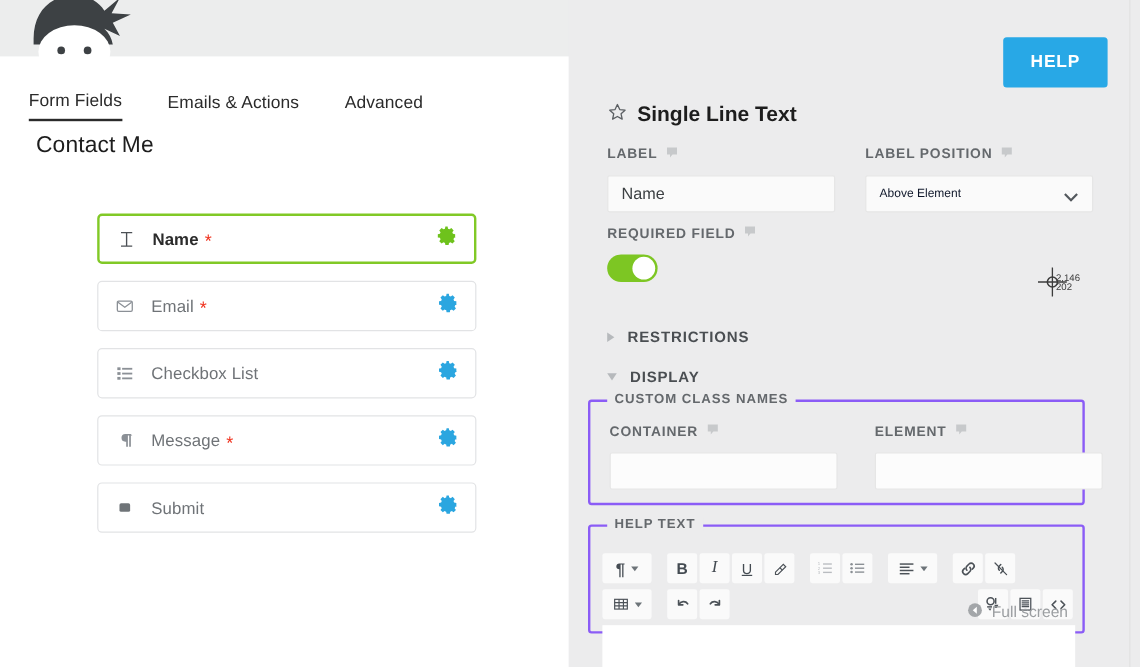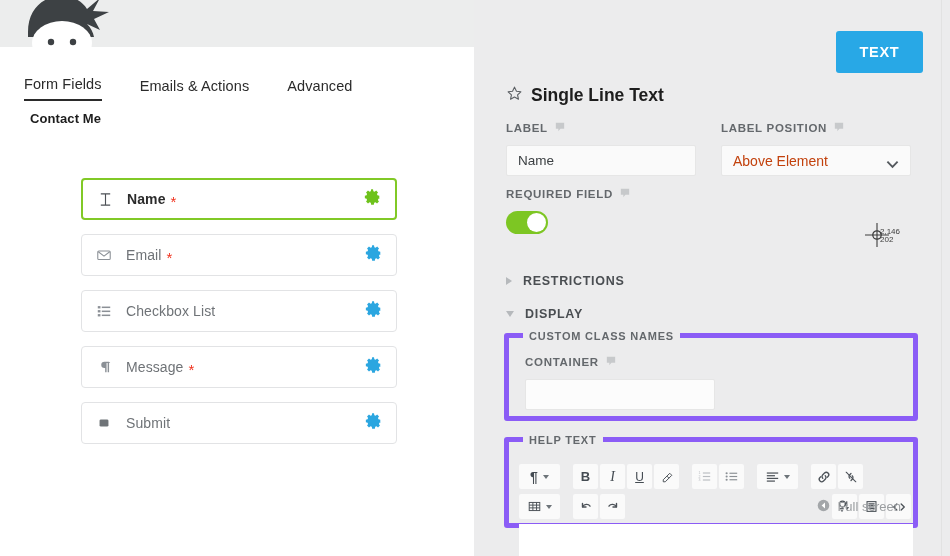--- a/index.html
+++ b/index.html
@@ -25,21 +25,21 @@
   .tabs { position: absolute; left: 24px; top: 29px; display: flex; align-items: flex-end; }
   .tab {
     font-size: 14.5px; color: #2b2b2b; padding-bottom: 7px;
     margin-right: 38px; cursor: pointer; white-space: nowrap;
     letter-spacing: .1px;
   }
   .tab.active { border-bottom: 2px solid #2b2b2b; }
 
   .form-title {
     position: absolute; left: 30px; top: 64px;
-    font-size: 13px; font-weight: bold; color: #1d1d1d; letter-spacing: .1px;
+    font-size: 19px; font-weight: normal; color: #1d1d1d; letter-spacing: .1px;
   }
 
   .field-list { position: absolute; left: 81px; top: 131px; width: 316px; }
   .field-row {
     position: relative; height: 42px; margin-bottom: 14px;
     background: #fff; border: 1px solid #e2e3e5; border-radius: 4px;
     display: flex; align-items: center; cursor: pointer;
   }
   .field-row.active { border: 2px solid #81c926; }
   .field-icon {
@@ -85,21 +85,21 @@
   }
   .txt-input::placeholder { color: #9aa0a6; }
 
   .row-label { position: absolute; left: 32px; top: 122px; width: 200px; }
   .row-label .txt-input { width: 190px; margin-top: 11px; }
   .row-labelpos { position: absolute; left: 247px; top: 122px; width: 200px; }
   .select-wrap { position: relative; margin-top: 11px; width: 190px; }
   .select-box {
     width: 190px; height: 31px; background: #fafafa; border: 1px solid #e6e6e6;
     border-radius: 2px; display: flex; align-items: center;
-    padding: 0 11px; font-size: 14px; color: #c2410c; cursor: pointer;
+    padding: 0 11px; font-size: 10px; color: #0f172a; cursor: pointer;
   }
   .chev { position: absolute; right: 12px; top: 10px; pointer-events: none; }
 
   .row-required { position: absolute; left: 32px; top: 188px; }
   .toggle {
     margin-top: 11px; width: 42px; height: 23px; border-radius: 12px;
     background: #7dc623; position: relative; cursor: pointer;
   }
   .toggle .knob {
     position: absolute; right: 2px; top: 2px;
@@ -113,22 +113,22 @@
     cursor: pointer;
   }
   .sec-restrictions { top: 274px; }
   .sec-display { top: 307px; }
   .tri { width: 0; height: 0; }
   .tri.right { border-left: 6px solid #b6b9bc; border-top: 4.5px solid transparent; border-bottom: 4.5px solid transparent; }
   .tri.down { border-top: 6px solid #b6b9bc; border-left: 4.5px solid transparent; border-right: 4.5px solid transparent; }
 
   
   .group {
-    position: absolute; left: 30px; width: 414px;
-    border: 5px solid #8b5cf6; border-radius: 3px;
+    position: absolute; left: 16px; width: 414px;
+    border: 2px solid #8b5cf6; border-radius: 3px;
   }
   .group-legend {
     position: absolute; left: 14px; top: -8px; background: #ececed;
     padding: 0 6px; font-size: 11px; font-weight: bold;
     color: #64686c; letter-spacing: .8px;
   }
   .g-custom { top: 333px; height: 88px; }
   .g-help { top: 437px; height: 91px; }
 
   .cc-cols { position: absolute; left: 16px; top: 18px; display: flex; gap: 31px; }
@@ -283,21 +283,21 @@
             <path d="M18 11.6v-3.2l-2.2-.4a6 6 0 0 0-.6-1.5l1.3-1.8-2.2-2.3-1.8 1.3a6 6 0 0 0-1.5-.6L10.6 1H8.4l-.4 2.1a6 6 0 0 0-1.5.6L4.7 2.4 2.4 4.7l1.3 1.8a6 6 0 0 0-.6 1.5L1 8.4v3.2l2.1.4c.1.5.3 1 .6 1.5l-1.3 1.8 2.3 2.3 1.8-1.3c.5.3 1 .5 1.5.6l.4 2.1h3.2l.4-2.1c.5-.1 1-.3 1.5-.6l1.8 1.3 2.3-2.3-1.3-1.8c.3-.5.5-1 .6-1.5l2.1-.4z"></path>
           </svg>
         </span>
       </div>
 
     </div>
   </div>
 
   <div class="right-panel">
 
-    <button class="done-btn">TEXT</button>
+    <button class="done-btn">HELP</button>
 
     <div class="panel-title">
       <span>
         <svg width="17" height="17" viewBox="0 0 20 20" fill="none" stroke="#5b5f63" stroke-width="1.3" stroke-linejoin="round">
           <path d="M10 2.5l2.3 4.9 5.2.6-3.9 3.6 1.1 5.2L10 14.2l-4.7 2.6 1.1-5.2L2.5 8l5.2-.6z"></path>
         </svg>
       </span>
       <span>Single Line Text</span>
     </div>
 
@@ -364,20 +364,31 @@
           <div class="flabel">
             <span>CONTAINER</span>
             <span class="tip">
               <svg width="10" height="10" viewBox="0 0 12 12" fill="#c7c9cb">
                   <path d="M1 1h10v7H6.5L4 11V8H1z"></path>
                 </svg>
             </span>
           </div>
           <input class="txt-input" value="" style="">
         </div>
+        <div class="cc-col">
+          <div class="flabel">
+            <span>ELEMENT</span>
+            <span class="tip">
+              <svg width="10" height="10" viewBox="0 0 12 12" fill="#c7c9cb">
+                  <path d="M1 1h10v7H6.5L4 11V8H1z"></path>
+                </svg>
+            </span>
+          </div>
+          <input class="txt-input" value="" style="">
+        </div>
       </div>
     </div>
 
     <div class="group g-help">
       <div class="group-legend">HELP TEXT</div>
 
       <div class="editor">
 
         <div class="tb-row">
           <button class="tb-btn wide">

